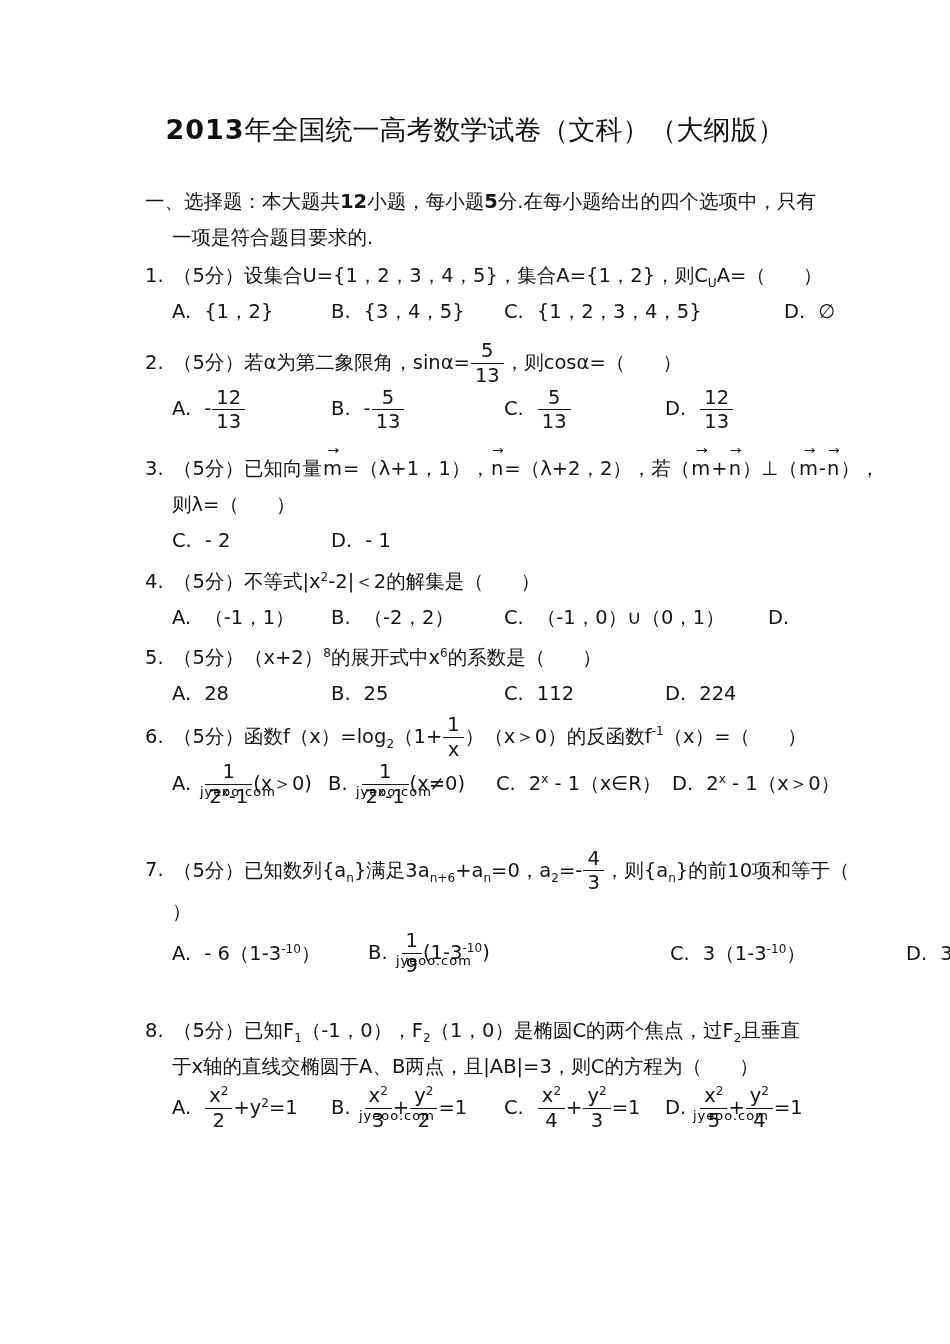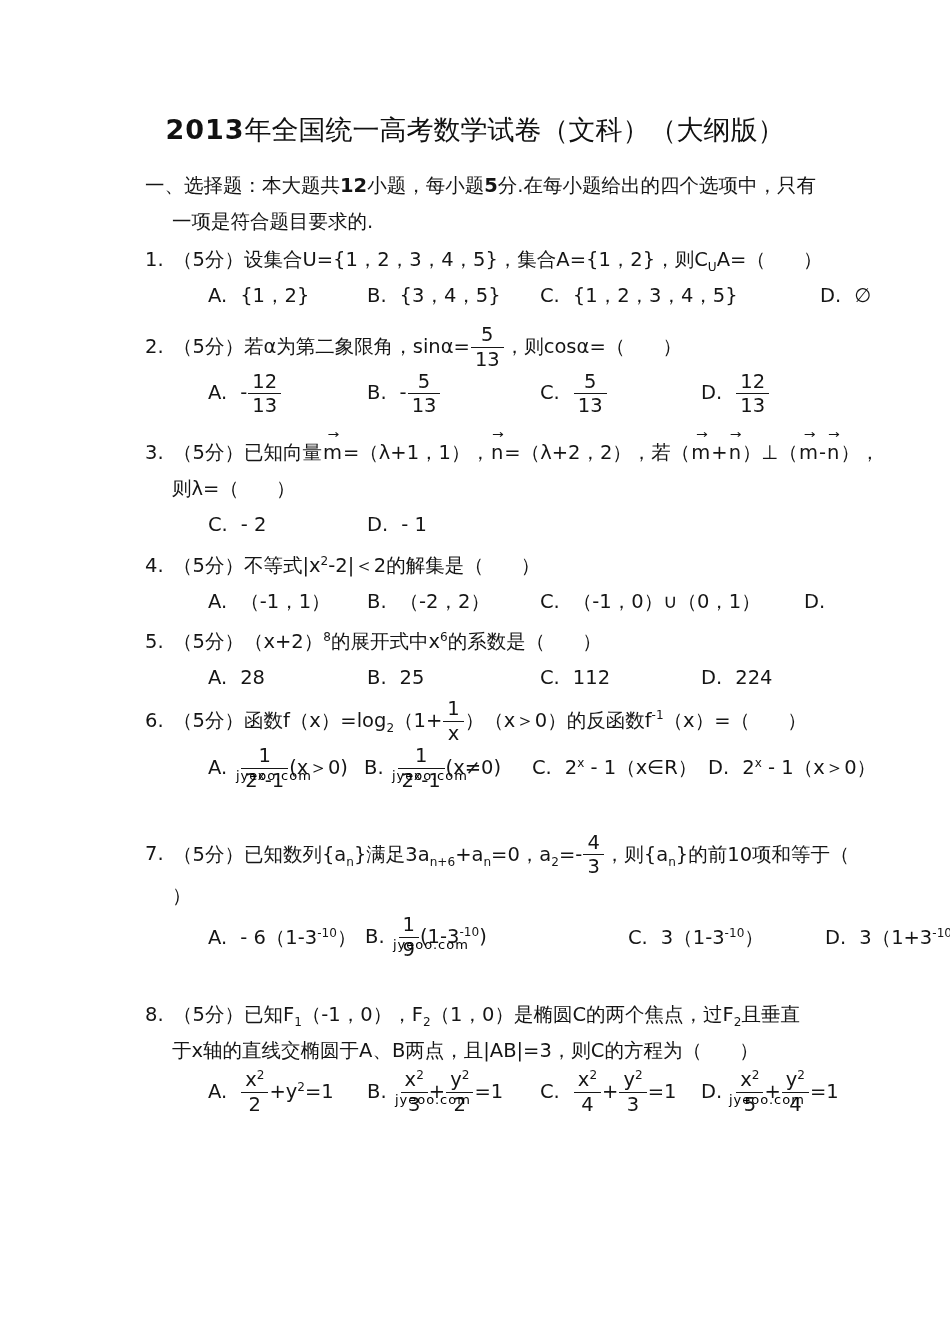--- a/index.html
+++ b/index.html
@@ -7,34 +7,34 @@
     width:950px;height:1204px;position:relative;background:#ffffff;color:#151515;
     font-family:"DejaVu Sans","Liberation Sans",sans-serif;
     font-size:19.5px;overflow:hidden;box-sizing:border-box;
   }
   .title{
     margin:0;padding-top:112px;text-align:center;
     font-family:"DejaVu Serif","Liberation Serif",serif;
     font-size:27px;font-weight:400;color:#111;
   }
   .title b{font-family:"DejaVu Sans","Liberation Sans",sans-serif;font-weight:700;letter-spacing:1px;}
-  .section{margin:20px 78px 0 145px;line-height:36px;}
+  .section{margin:36px 78px 0 145px;line-height:36px;}
   .section b, .question b{font-weight:700;}
   .line.cont{padding-left:27px;}
   .question{margin:0 60px 0 145px;line-height:36px;}
   .stem-line{white-space:nowrap;}
   .stem-line.first{display:flex;align-items:baseline;}
   .stem-line.cont{padding-left:27px;}
   .qnum{flex:0 0 28px;}
   .stem-text{flex:1 1 auto;white-space:nowrap;}
   .options{
     display:grid;grid-template-columns:159px 173px 161px auto;
     margin-left:27px;white-space:nowrap;align-items:center;
   }
-  .option{white-space:nowrap;margin-left:36px;}
+  .option{white-space:nowrap;}
   .opt-label{margin-right:13px;}
   .opt-body{white-space:nowrap;}
   .opt-cont{margin-left:-22px;white-space:nowrap;}
   
   .frac{display:inline-block;text-align:center;vertical-align:middle;line-height:1.12;padding:0 1px;}
   .frac .num{display:block;padding:0 4px 1px 4px;}
   .frac .den{display:block;border-top:1.6px solid #161616;padding:1px 4px 0 4px;}
   sup{font-size:0.62em;line-height:0;vertical-align:super;}
   sub{font-size:0.62em;line-height:0;vertical-align:sub;}
   
@@ -129,21 +129,21 @@
           <span class="option"><span class="opt-label">C.</span><span class="opt-body">2<sup>x</sup>&nbsp;-&nbsp;1（x∈R）</span></span>
           <span class="option"><span class="opt-label">D.</span><span class="opt-body">2<sup>x</sup>&nbsp;-&nbsp;1（x＞0）</span></span>
         </div>
       </div>
       <div class="question" style="margin-top: 40px;">
         <div class="stem-line first">
           <span class="qnum">7.</span>
           <span class="stem-text">（5分）已知数列{a<sub>n</sub>}满足3a<sub>n+6</sub>+a<sub>n</sub>=0，a<sub>2</sub>=-<span class="frac"><span class="num">4</span><span class="den">3</span></span>，则{a<sub>n</sub>}的前10项和等于（</span>
         </div>
         <div class="stem-line cont">）</div>
-        <div class="options" style="grid-template-columns: 157px 263px 197px auto;">
+        <div class="options" style="grid-template-columns: 157px 263px 197px auto; gap: 39px;">
           <span class="option"><span class="opt-label">A.</span><span class="opt-body">- 6（1-3<sup>-10</sup>）</span></span>
           <span class="option" style="position: relative;"><span class="opt-label">B.</span><span class="opt-body"><span class="frac"><span class="num">1</span><span class="den">9</span></span>(1-3<sup>-10</sup>)</span><span class="wm">jyeoo.com</span></span>
           <span class="option"><span class="opt-label">C.</span><span class="opt-body">3（1-3<sup>-10</sup>）</span></span>
           <span class="option"><span class="opt-label">D.</span><span class="opt-body">3（1+3<sup>-10</sup>）</span></span>
         </div>
       </div>
       <div class="question" style="margin-top: 36px;">
         <div class="stem-line first">
           <span class="qnum">8.</span>
           <span class="stem-text">（5分）已知F<sub>1</sub>（-1，0），F<sub>2</sub>（1，0）是椭圆C的两个焦点，过F<sub>2</sub>且垂直</span>

